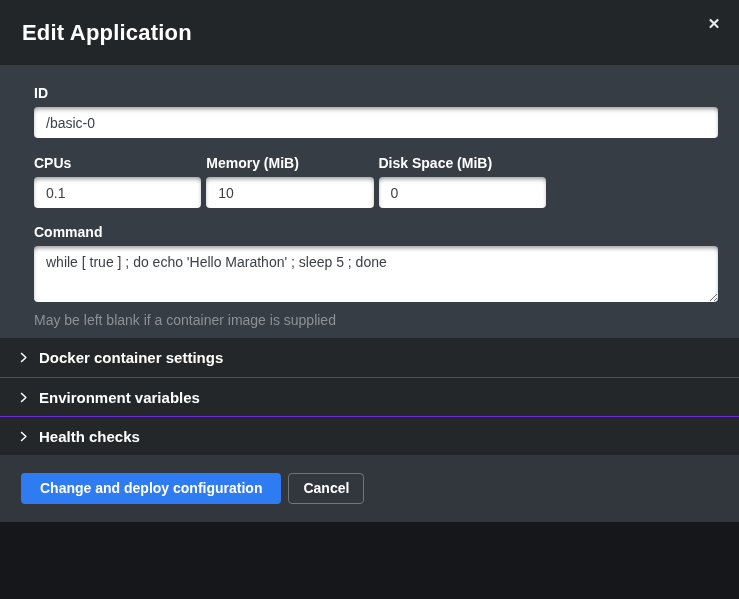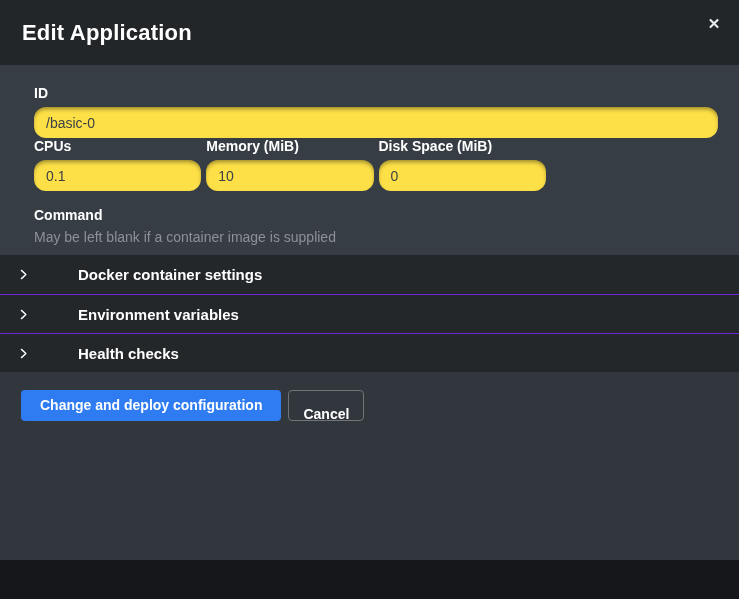--- a/index.html
+++ b/index.html
@@ -4,21 +4,21 @@
 <style>
   * { box-sizing: border-box; margin: 0; padding: 0; }
   html, body { width: 739px; height: 599px; }
   body {
     font-family: "Liberation Sans", sans-serif;
     background: #15171a;
     overflow: hidden;
   }
   .modal {
     width: 739px;
-    height: 560px;
+    height: 440px;
     display: flex;
     flex-direction: column;
     background: #373d44;
   }
   
   .modal-header {
     position: relative;
     height: 65px;
     background: #232629;
     display: flex;
@@ -55,41 +55,42 @@
   }
   .field-label {
     display: block;
     color: #ffffff;
     font-size: 14px;
     font-weight: 700;
     margin-bottom: 6px;
   }
   .text-input, .text-area {
     width: 100%;
-    background: #fde047;
+    background: #ffffff;
     border: none;
-    border-radius: 12px;
+    border-radius: 4px;
     box-shadow: inset 0 3px 4px -1px rgba(0,0,0,0.4);
     color: #3c4045;
     font-family: "Liberation Sans", sans-serif;
     font-size: 14px;
     padding: 0 12px;
     height: 31px;
     outline: none;
   }
   .text-area {
     height: 56px;
     padding: 7px 12px;
     resize: both;
     line-height: 1.35;
   }
   .field-row {
     display: grid;
     grid-template-columns: repeat(4, 1fr);
     gap: 5px;
+    margin-top: 17px;
   }
   .field-group-command { margin-top: 16px; }
   .help-text {
     margin-top: 6px;
     color: #8d9196;
     font-size: 14px;
   }
   
   .sections {
     flex: 0 0 auto;
@@ -108,21 +109,20 @@
     height: 11px;
     margin-right: 10px;
     flex: 0 0 auto;
     display: inline-flex;
   }
   .chevron svg { width: 11px; height: 11px; }
   .section-label {
     color: #ffffff;
     font-size: 15px;
     font-weight: 700;
-    margin-left: 39px;
   }
   
   .modal-footer {
     flex: 1 0 auto;
     background: #32373d;
     padding: 18px 21px;
     display: flex;
     align-items: flex-start;
   }
   .btn {
@@ -137,21 +137,21 @@
   .btn-primary {
     background: #2f7bf2;
     border: none;
     color: #ffffff;
     padding: 0 19px;
   }
   .btn-cancel {
     background: transparent;
     border: 1px solid #70757a;
     color: #ffffff;
-    padding: 9px 14px;
+    padding: 0 14px;
     margin-left: 7px;
   }
 </style>
 </head>
 <body>
 
 <div class="modal">
 
   <div class="modal-header">
     <span class="modal-title">Edit Application</span>
@@ -175,20 +175,21 @@
         <input class="text-input" type="text" value="10" style="">
       </div>
       <div>
         <label class="field-label">Disk Space (MiB)</label>
         <input class="text-input" type="text" value="0" style="">
       </div>
     </div>
 
     <div class="field-group field-group-command">
       <label class="field-label">Command</label>
+      <textarea class="text-area" style="">while [ true ] ; do echo 'Hello Marathon' ; sleep 5 ; done</textarea>
       <div class="help-text">May be left blank if a container image is supplied</div>
     </div>
 
   </div>
 
   <div class="sections">
 
     <div class="section-row">
       <span class="chevron">
         <svg viewBox="0 0 16 16">

